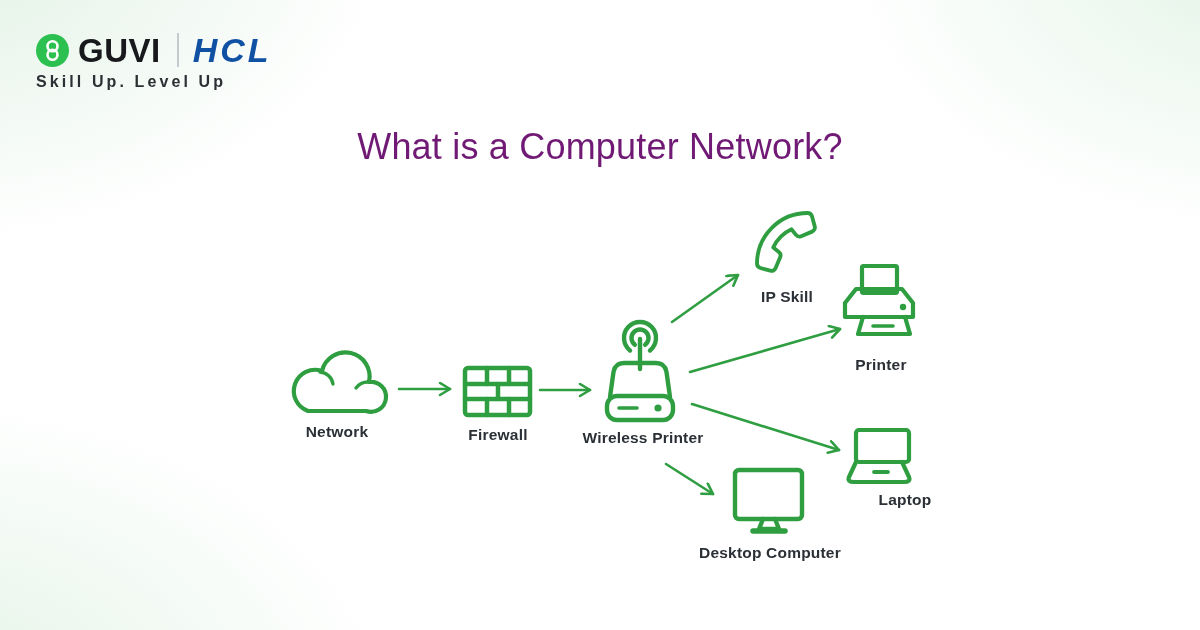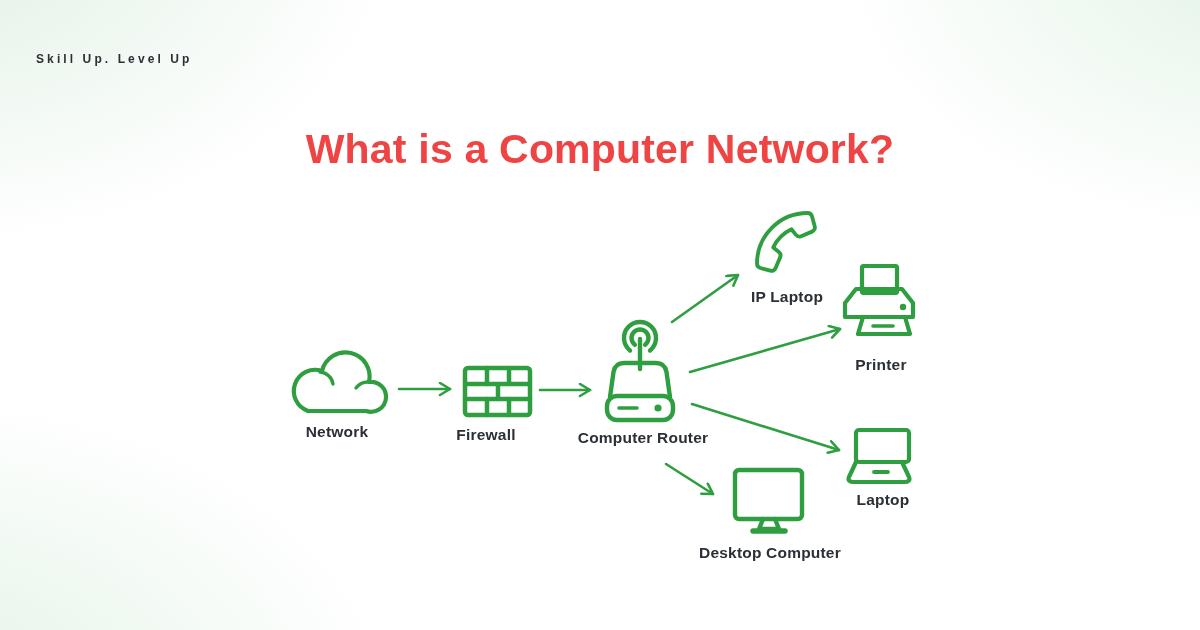--- a/index.html
+++ b/index.html
@@ -24,43 +24,53 @@
   }
   .logo-divider {
     width: 2px; height: 34px; background: #c3c9cf;
     margin: 0 14px 0 16px;
   }
   .hcl-word {
     font-size: 34px; font-weight: 800; font-style: italic;
     color: #1151a4; letter-spacing: 3px; line-height: 1;
   }
   .tagline {
-    margin-top: 19px; font-size: 12px; font-weight: 700;
+    margin-top: 6px; font-size: 16px; font-weight: 700;
     letter-spacing: 3.1px; color: #2c2f33;
   }
 
   
   .page-title {
     position: absolute; top: 126px; left: 0; width: 100%;
-    text-align: center; font-size: 41px; font-weight: 700;
-    color: #ef4444; letter-spacing: 0.2px;
+    text-align: center; font-size: 36px; font-weight: 400;
+    color: #701a75; letter-spacing: 0.2px;
   }
 
   
   .diagram-svg { position: absolute; left: 0; top: 0; width: 1200px; height: 630px; }
   .node-label {
     position: absolute; width: 220px; text-align: center;
     font-size: 15.5px; font-weight: 700; color: #2b3036;
     letter-spacing: 0.2px;
   }
 </style>
 </head>
 <body>
 
 <div class="logo-block">
+  <div class="logo-row">
+    <svg class="logo-mark" viewBox="0 0 33 33">
+      <circle cx="16.5" cy="16.5" r="16.5" fill="#2bc04f"></circle>
+      <circle cx="16.5" cy="12.2" r="5" fill="none" stroke="#ffffff" stroke-width="2.6"></circle>
+      <circle cx="16.5" cy="20.8" r="5" fill="none" stroke="#ffffff" stroke-width="2.6"></circle>
+    </svg>
+    <div class="guvi-word">GUVI</div>
+    <div class="logo-divider"></div>
+    <div class="hcl-word">HCL</div>
+  </div>
   <div class="tagline">Skill Up. Level Up</div>
 </div>
 
 <div class="page-title">What is a Computer Network?</div>
 
 <svg class="diagram-svg" viewBox="0 0 1200 630" fill="none" stroke="#2f9e41" stroke-linecap="round" stroke-linejoin="round">
   <defs>
     <marker id="ah" markerUnits="userSpaceOnUse" markerWidth="16" markerHeight="16" refX="12" refY="7" orient="auto">
       <path d="M2 1 L12 7 L2 13" fill="none" stroke="#2f9e41" stroke-width="2.6"></path>
     </marker>
@@ -121,18 +131,18 @@
   </g>
 
   <g stroke-width="4.4">
     <rect x="735" y="470" width="67" height="49" rx="4"></rect>
     <path d="M 763 519 L 759 529 H 779 L 775 519"></path>
     <line x1="753" y1="531" x2="785" y2="531" stroke-width="5.5"></line>
   </g>
 </svg>
 
 <div class="node-label" style="left:227px; top:423px;">Network</div>
-<div class="node-label" style="left:376px; top:426px;">Firewall</div>
-<div class="node-label" style="left:533px; top:429px;">Computer Router</div>
-<div class="node-label" style="left:677px; top:288px;">IP Laptop</div>
+<div class="node-label" style="left:388px; top:426px;">Firewall</div>
+<div class="node-label" style="left:533px; top:429px;">Wireless Printer</div>
+<div class="node-label" style="left:677px; top:288px;">IP Skill</div>
 <div class="node-label" style="left:771px; top:349px;margin-top:7px;">Printer</div>
-<div class="node-label" style="left:773px; top:491px;">Laptop</div>
+<div class="node-label" style="left:795px; top:491px;">Laptop</div>
 <div class="node-label" style="left:660px; top:544px;">Desktop Computer</div>
 
 </body></html>

